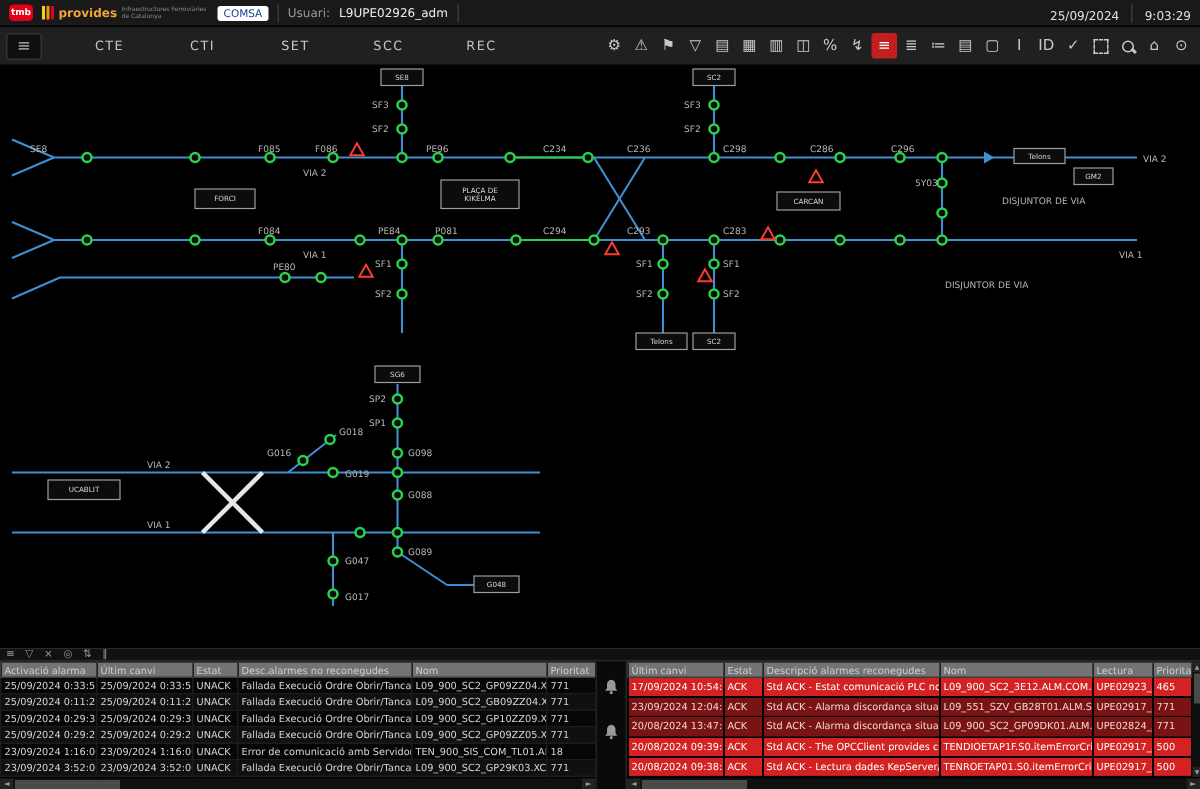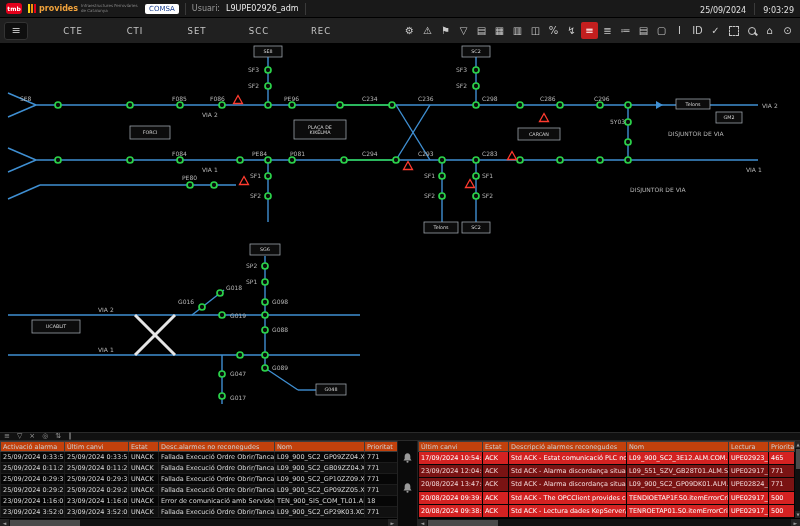--- a/index.html
+++ b/index.html
@@ -51,21 +51,21 @@
   .alarm-toolbar{height:10px;background:#111;display:flex;align-items:center;gap:7px;
     padding-left:4px;border-bottom:1px solid #2a2a2a}
   .at-icon{color:#9a9a9a;font-size:7px;line-height:7px}
   .alarm-tables{flex:1;display:flex}
   .alarm-left{width:397px;display:flex;flex-direction:column}
   .alarm-divider{width:21px;background:#0a0a0a;border-left:1px solid #222;border-right:1px solid #222;
     display:flex;flex-direction:column;align-items:center;padding-top:10px;gap:16px}
   .alarm-right{width:382px;display:flex;flex-direction:column}
   .tbl-wrap{flex:1;display:flex;overflow:hidden}
   table{border-collapse:collapse;table-layout:fixed;font-size:6.5px;width:100%}
-  th{background:#c2410c;color:#cfcfcf;font-weight:normal;text-align:left;padding:0 2px;
+  th{background:#737373;color:#cfcfcf;font-weight:normal;text-align:left;padding:0 2px;
     height:10px;border:1px solid #3c3c3c;white-space:nowrap;overflow:hidden}
   td{padding:0 2px;white-space:nowrap;overflow:hidden;color:#d6d6d6;border:1px solid #1c1c1c}
   .t-left tbody tr{height:11px}
   .t-left tbody tr:nth-child(odd){background:#060606}
   .t-left tbody tr:nth-child(even){background:#101010}
   .t-right tbody tr{height:13px}
   .t-right tbody tr.bright{background:#d42222}
   .t-right tbody tr.bright td{color:#fff;border-color:rgba(0,0,0,.25)}
   .t-right tbody tr.dark{background:#7a1313}
   .t-right tbody tr.dark td{color:#f0d6d6;border-color:rgba(0,0,0,.25)}

